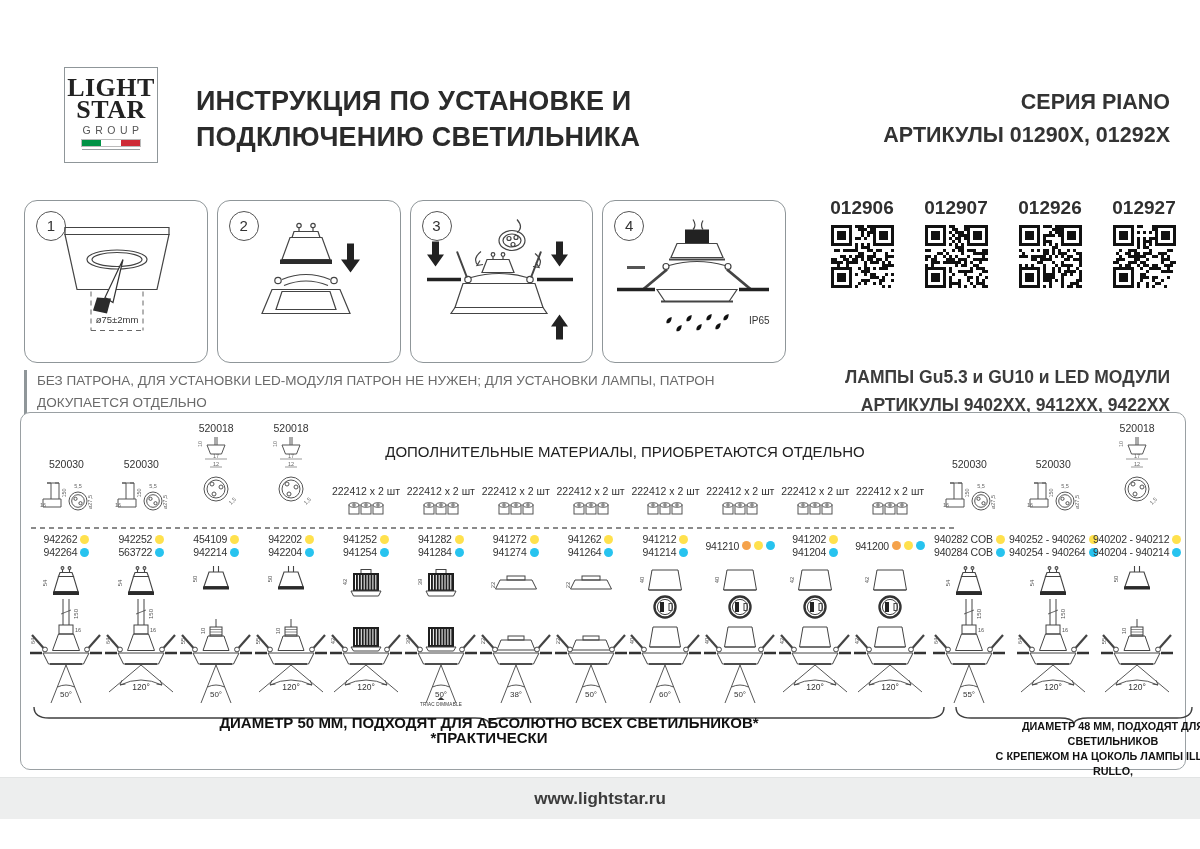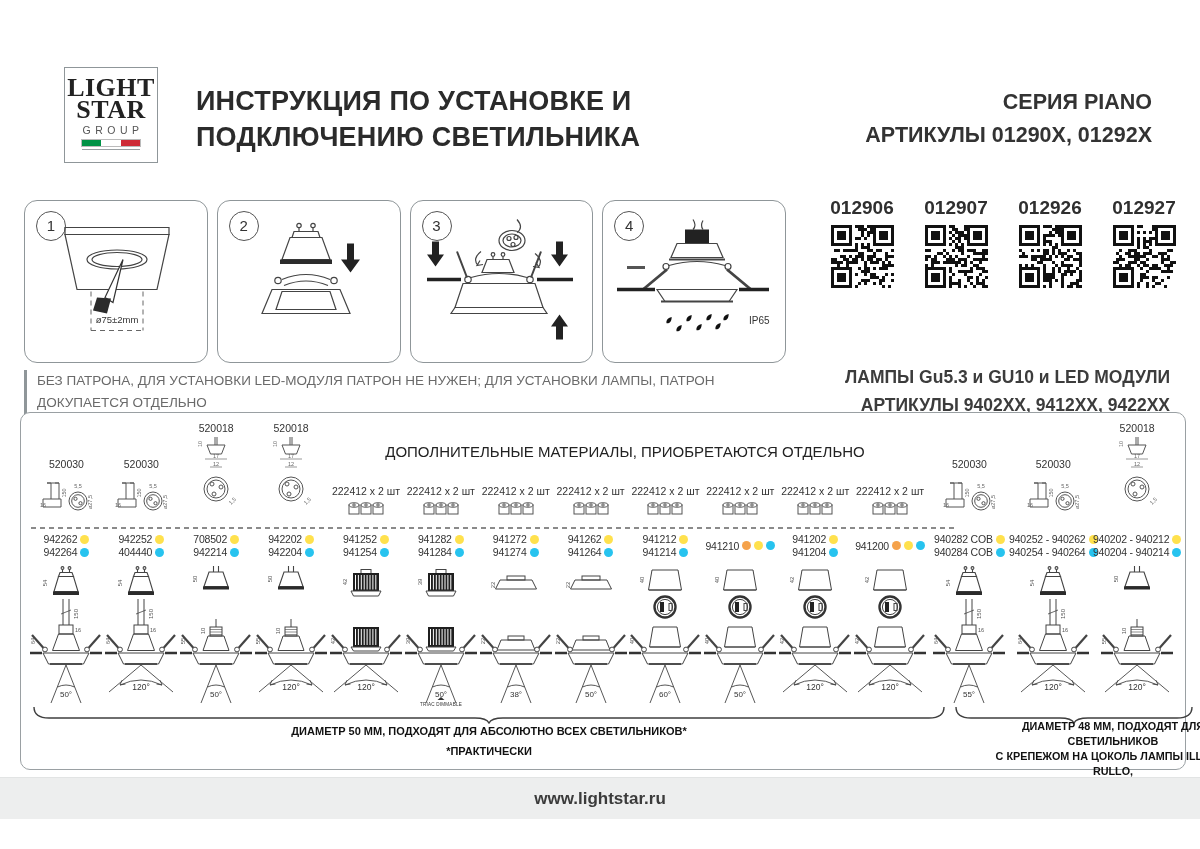--- a/index.html
+++ b/index.html
@@ -12,21 +12,21 @@
   .logo-word{font-family:"Liberation Serif",serif;font-weight:700;font-size:26px;line-height:0.86;
              text-align:center;letter-spacing:0.5px;color:#222;}
   .logo-word.first{margin-top:9px;}
   .logo-group{font-size:10.5px;letter-spacing:4.5px;color:#555;text-align:center;margin-top:2px;padding-left:4px;}
   .logo-flag{width:58px;height:6px;margin:3px auto 0;display:flex;border:0.5px solid #bbb;}
   .logo-flag span{flex:1;}
   .logo-rule{width:58px;height:0;border-top:1.5px solid #9aa0a3;margin:2px auto 0;}
 
   
   .title{left:196px;top:84px;font-size:27px;font-weight:800;line-height:1.32;letter-spacing:0.2px;color:#2b2b2b;}
-  .series{right:48px;top:86px;text-align:right;font-size:21.5px;font-weight:700;line-height:1.55;color:#333;}
+  .series{right:30px;top:86px;text-align:right;font-size:21.5px;font-weight:700;line-height:1.55;color:#333;}
 
   
   .steps{left:24px;top:200px;width:762px;height:163px;display:flex;gap:9px;}
   .step{flex:1;border:1.4px solid #8f9699;border-radius:13px;position:relative;background:#fff;}
   .step-num{position:absolute;left:11px;top:10px;width:28px;height:28px;border:1.2px solid #555;
             border-radius:50%;text-align:center;line-height:28px;font-size:15px;color:#333;}
   .step svg{position:absolute;left:10px;top:8px;}
 
   
   .qrs{left:822px;top:197px;width:362px;display:flex;justify-content:space-between;}
@@ -49,22 +49,22 @@
   .col.wide{flex:1.12;}
   .acc{height:104px;display:flex;flex-direction:column;justify-content:flex-end;align-items:center;}
   .acc-label{font-size:10.5px;color:#333;margin-bottom:1px;white-space:nowrap;}
   .codes{height:40px;display:flex;flex-direction:column;justify-content:center;align-items:center;gap:1px;padding-top:6px;}
   .code-row{display:flex;align-items:center;gap:3px;white-space:nowrap;font-size:10.5px;color:#333;letter-spacing:-0.2px;}
   .dot{width:9px;height:9px;border-radius:50%;display:inline-block;}
   .dash-sep{left:10px;top:114px;width:927px;height:2px;
             background:repeating-linear-gradient(90deg,#8a8a8a 0 5px,transparent 5px 9px);}
   .brace{top:293px;}
   .grp-text{font-weight:700;color:#111;text-align:center;}
-  .grp-left{left:12px;width:912px;top:311px;font-size:11px;line-height:15px;}
-  .grp-left .l2{margin-top:5px;}
+  .grp-left{left:12px;width:912px;top:302px;font-size:15px;line-height:15px;}
+  .grp-left .l2{}
   .grp-right{left:968px;width:248px;top:306px;font-size:10.8px;line-height:15px;}
 
   
   .footer{left:0;top:777px;width:1200px;height:41px;background:#edeeee;border-top:1px solid #e2e4e4;
           text-align:center;line-height:41px;font-size:17px;font-weight:700;color:#3b3b3b;}
 </style>
 </head>
 <body>
 
 <div class="page">
@@ -1191,21 +1191,21 @@
                   <text x="53.5" y="31" transform="rotate(-90 53.5 31)" text-anchor="middle">ø27,5</text>
                 </g>
               </svg></div>
           </div>
           <div class="codes">
             <div class="code-row">
               <span>942252</span>
               <span class="dot" style="background: rgb(255, 225, 77);"></span>
             </div>
             <div class="code-row">
-              <span>404440</span>
+              <span>563722</span>
               <span class="dot" style="background: rgb(39, 195, 239);"></span>
             </div>
           </div>
           <div><svg width="72" height="142" viewBox="0 0 72 142">
               <g stroke="#444" fill="none" stroke-width="1.1">
                 <circle cx="32.5" cy="3" r="1.4"></circle>
                 <circle cx="39.5" cy="3" r="1.4"></circle>
                 <path d="M32.5 4.5 v3 M39.5 4.5 v3"></path>
                 <path d="M30 7.5 h12 l1.5 4 h-15 z"></path>
                 <path d="M28.5 11.5 h15 l4.5 15 h-24 z"></path>
@@ -1249,21 +1249,21 @@
                 <g fill="#666" font-size="5.5">
                   <text x="9" y="9" transform="rotate(-90 9 9)" text-anchor="middle">10</text>
                   <text x="23" y="22.5" text-anchor="middle">17</text>
                   <text x="23" y="30.5" text-anchor="middle">12</text>
                   <text x="38" y="70" transform="rotate(-45 38 70)">1,5</text>
                 </g>
               </svg></div>
           </div>
           <div class="codes">
             <div class="code-row">
-              <span>708502</span>
+              <span>454109</span>
               <span class="dot" style="background: rgb(255, 225, 77);"></span>
             </div>
             <div class="code-row">
               <span>942214</span>
               <span class="dot" style="background: rgb(39, 195, 239);"></span>
             </div>
           </div>
           <div><svg width="72" height="142" viewBox="0 0 72 142">
               <g stroke="#444" fill="none" stroke-width="1.1">
                 <path d="M33.5 1 v6 M38.5 1 v6"></path>

